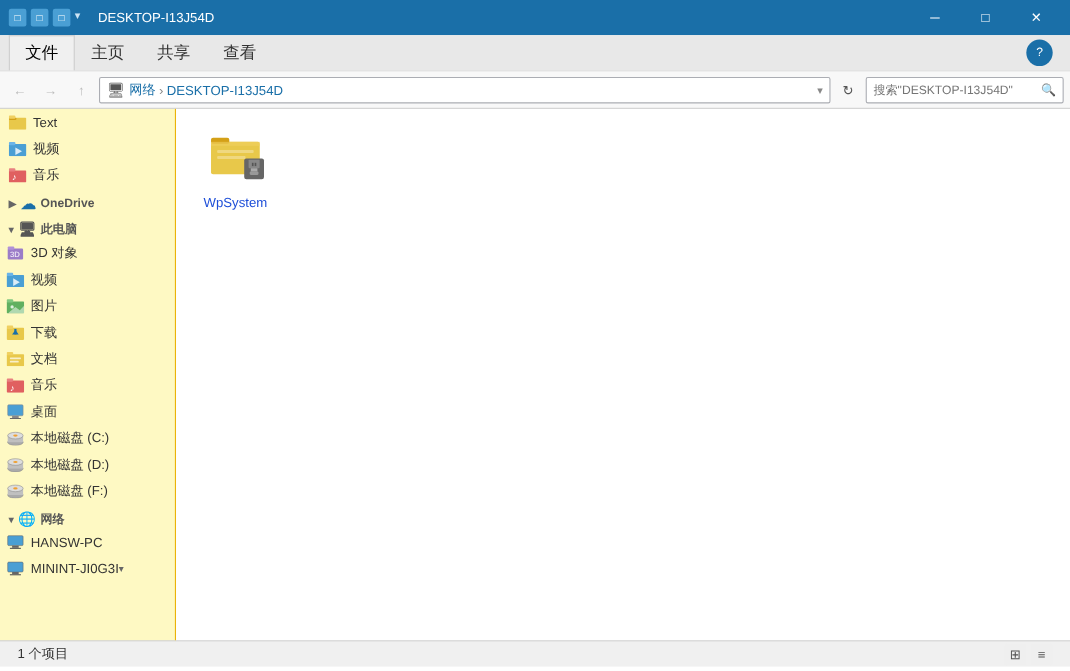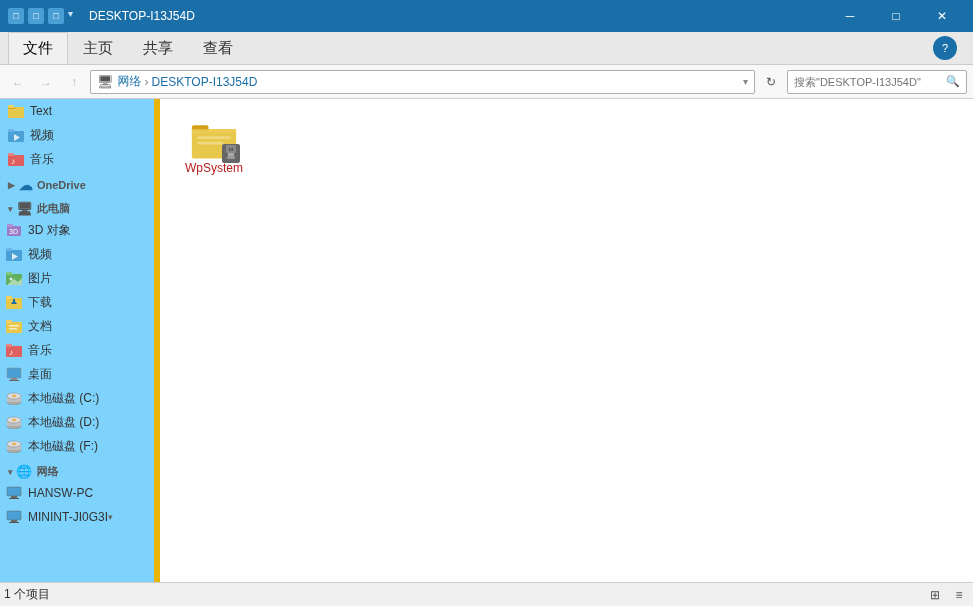--- a/index.html
+++ b/index.html
@@ -155,22 +155,22 @@
     
     .main-layout {
       display: flex;
       height: calc(610px - 32px - 37px - 34px - 24px);
     }
 
     
     .sidebar {
       width: 160px;
       min-width: 160px;
-      background: #7dd3fc;
-      border-right: 6px solid #eab308;
+      background: #fef9c3;
+      border-right: 1px solid #eab308;
       overflow-y: auto;
       overflow-x: hidden;
     }
     .sidebar::-webkit-scrollbar { width: 8px; }
     .sidebar::-webkit-scrollbar-track { background: #f0f0f0; }
     .sidebar::-webkit-scrollbar-thumb { background: #c0c0c0; border-radius: 4px; }
 
     .sidebar-item {
       display: flex;
       align-items: center;
@@ -221,35 +221,35 @@
       vertical-align: top;
       margin: 4px;
     }
     .folder-icon-wrap {
       width: 48px; height: 42px;
       display: flex; align-items: center; justify-content: center;
       position: relative;
     }
     .folder-label {
       font-size: 12px;
-      color: #b91c1c;
+      color: #1d4ed8;
       text-align: center;
-      margin-top: 0;
+      margin-top: 16px;
       word-break: break-word;
       max-width: 78px;
     }
 
     
     .status-bar {
       height: 24px;
       background: #f0f0f0;
       border-top: 1px solid #ccc;
       display: flex;
       align-items: center;
-      padding: 0 4px;
+      padding: 0 16px;
       font-size: 12px;
       color: #333;
       gap: 8px;
     }
     .status-bar-right {
       margin-left: auto;
       display: flex; gap: 4px; align-items: center;
     }
     .view-btn {
       width: 20px; height: 20px;

